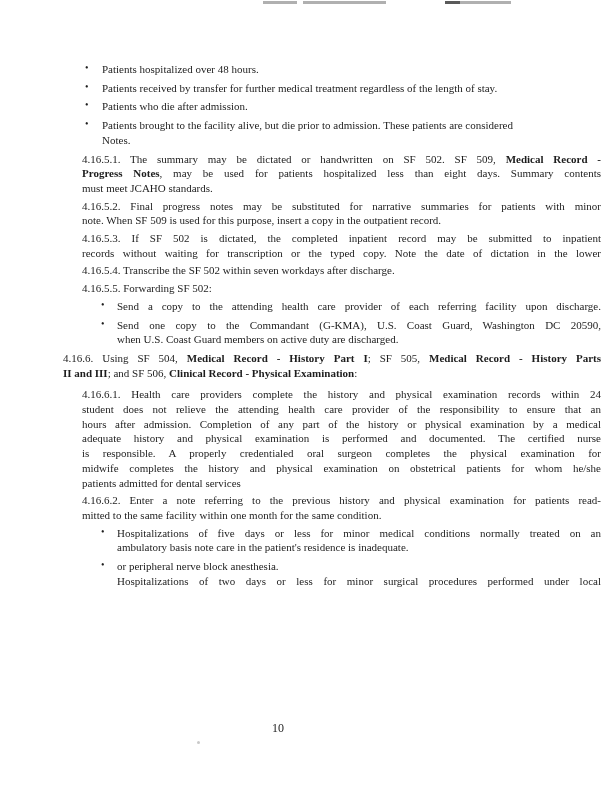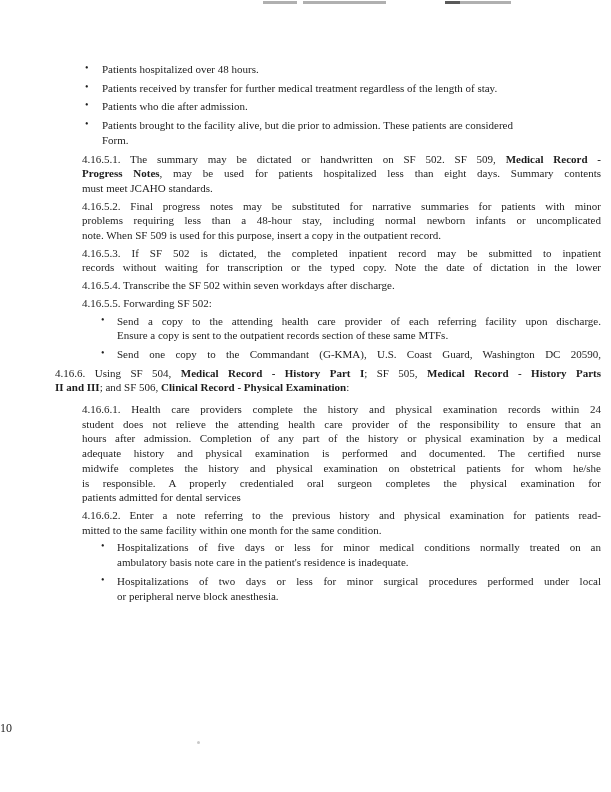--- a/index.html
+++ b/index.html
@@ -16,32 +16,32 @@
   
   .topmark { position:absolute; top:1px; height:3px; }
   .speck { position:absolute; width:3px; height:3px; border-radius:50%; }
 
   
   #doc {
     position:absolute; left:47px; top:62px; width:554px;
     font-size:11px; line-height:14.7px;
   }
   .block { margin:0 0 3px 0; }
-  .block.top  { margin-left:8px;  margin-bottom:7px; }
+  .block.top  { margin-left:16px;  margin-bottom:7px; }
   .block.sub  { margin-left:35px;font-family:Liberation Serif, serif; }
   .block.li1  { position:relative; margin-left:36px; padding-left:19px; margin-bottom:4px; }
   .block.li2  { position:relative; margin-left:52px; padding-left:18px; margin-bottom:4px; }
   .marker { position:absolute; left:2px; top:-1px; font-size:10px; }
   .line { white-space:nowrap; }
   .line.j { text-align:justify; text-align-last:justify; -moz-text-align-last:justify; }
   b { font-weight:bold; }
 
   #footer {
     position:absolute; top:721px; left:0; width:556px;
-    text-align:left; font-size:12px; color:#1d1d1d;
+    text-align:center; font-size:12px; color:#1d1d1d;
   }
 </style>
 </head>
 <body>
 
 <div class="page">
   <div id="topmarks">
       <div class="topmark" style="left: 263px; width: 34px; background: rgb(176, 176, 176);"></div>
       <div class="topmark" style="left: 303px; width: 83px; background: rgb(176, 176, 176);"></div>
       <div class="topmark" style="left: 445px; width: 15px; background: rgb(90, 90, 90);"></div>
@@ -57,73 +57,72 @@
         <span class="marker">•</span>
         <div class="line">Patients received by transfer for further medical treatment regardless of the length of stay.</div>
       </div>
       <div class="block li1">
         <span class="marker">•</span>
         <div class="line">Patients who die after admission.</div>
       </div>
       <div class="block li1">
         <span class="marker">•</span>
         <div class="line">Patients brought to the facility alive, but die prior to admission.  These patients are considered</div>
-        <div class="line">Form.</div>
+        <div class="line">Notes.</div>
       </div>
       <div class="block sub">
         <div class="line j">4.16.5.1.  The summary may be dictated or handwritten on SF 502.  SF 509, <b>Medical Record -</b></div>
         <div class="line j"><b>Progress Notes</b>, may be used for patients hospitalized less than eight days. Summary contents</div>
         <div class="line">must meet JCAHO standards.</div>
       </div>
       <div class="block sub">
         <div class="line j">4.16.5.2.  Final progress notes may be substituted for narrative summaries for patients with minor</div>
-        <div class="line j">problems requiring less than a 48-hour stay, including normal newborn infants or uncomplicated</div>
         <div class="line">note.  When SF 509 is used for this purpose, insert a copy in the outpatient record.</div>
       </div>
       <div class="block sub">
         <div class="line j">4.16.5.3.  If SF 502 is dictated, the completed inpatient record may be submitted to inpatient</div>
         <div class="line j">records without waiting for transcription or the typed copy.  Note the date of dictation in the lower</div>
       </div>
       <div class="block sub">
         <div class="line">4.16.5.4.  Transcribe the SF 502 within seven workdays after discharge.</div>
       </div>
       <div class="block sub">
         <div class="line">4.16.5.5.  Forwarding SF 502:</div>
       </div>
       <div class="block li2">
         <span class="marker">•</span>
         <div class="line j">Send a copy to the attending health care provider of each referring facility upon discharge.</div>
-        <div class="line">Ensure a copy is sent to the outpatient records section of these same MTFs.</div>
       </div>
       <div class="block li2">
         <span class="marker">•</span>
         <div class="line j">Send one copy to the Commandant (G-KMA), U.S. Coast Guard, Washington DC 20590,</div>
+        <div class="line">when U.S. Coast Guard members on active duty are discharged.</div>
       </div>
       <div class="block top">
         <div class="line j">4.16.6.  Using SF 504, <b>Medical Record - History Part I</b>; SF 505, <b>Medical Record - History Parts</b></div>
         <div class="line"><b>II and III</b>; and SF 506, <b>Clinical Record - Physical Examination</b>:</div>
       </div>
       <div class="block sub">
         <div class="line j">4.16.6.1.  Health care providers complete the history and physical examination records within 24</div>
         <div class="line j">student does not relieve the attending health care provider of the responsibility to ensure that an</div>
         <div class="line j">hours after admission.  Completion of any part of the history or physical examination by a medical</div>
         <div class="line j">adequate history and physical examination is performed and documented.  The certified nurse</div>
+        <div class="line j">is responsible.  A properly credentialed oral surgeon completes the physical examination for</div>
         <div class="line j">midwife completes the history and physical examination on obstetrical patients for whom he/she</div>
-        <div class="line j">is responsible.  A properly credentialed oral surgeon completes the physical examination for</div>
         <div class="line">patients admitted for dental services</div>
       </div>
       <div class="block sub">
         <div class="line j">4.16.6.2.  Enter a note referring to the previous history and physical examination for patients read-</div>
         <div class="line">mitted to the same facility within one month for the same condition.</div>
       </div>
       <div class="block li2">
         <span class="marker">•</span>
         <div class="line j">Hospitalizations of five days or less for minor medical conditions normally treated on an</div>
         <div class="line">ambulatory basis note care in the patient's residence is inadequate.</div>
       </div>
       <div class="block li2">
         <span class="marker">•</span>
+        <div class="line">or peripheral nerve block anesthesia.</div>
         <div class="line j">Hospitalizations of two days or less for minor surgical procedures performed under local</div>
-        <div class="line">or peripheral nerve block anesthesia.</div>
       </div>
     </div>
   <div id="footer">10</div>
 </div>
 
 </body></html>

